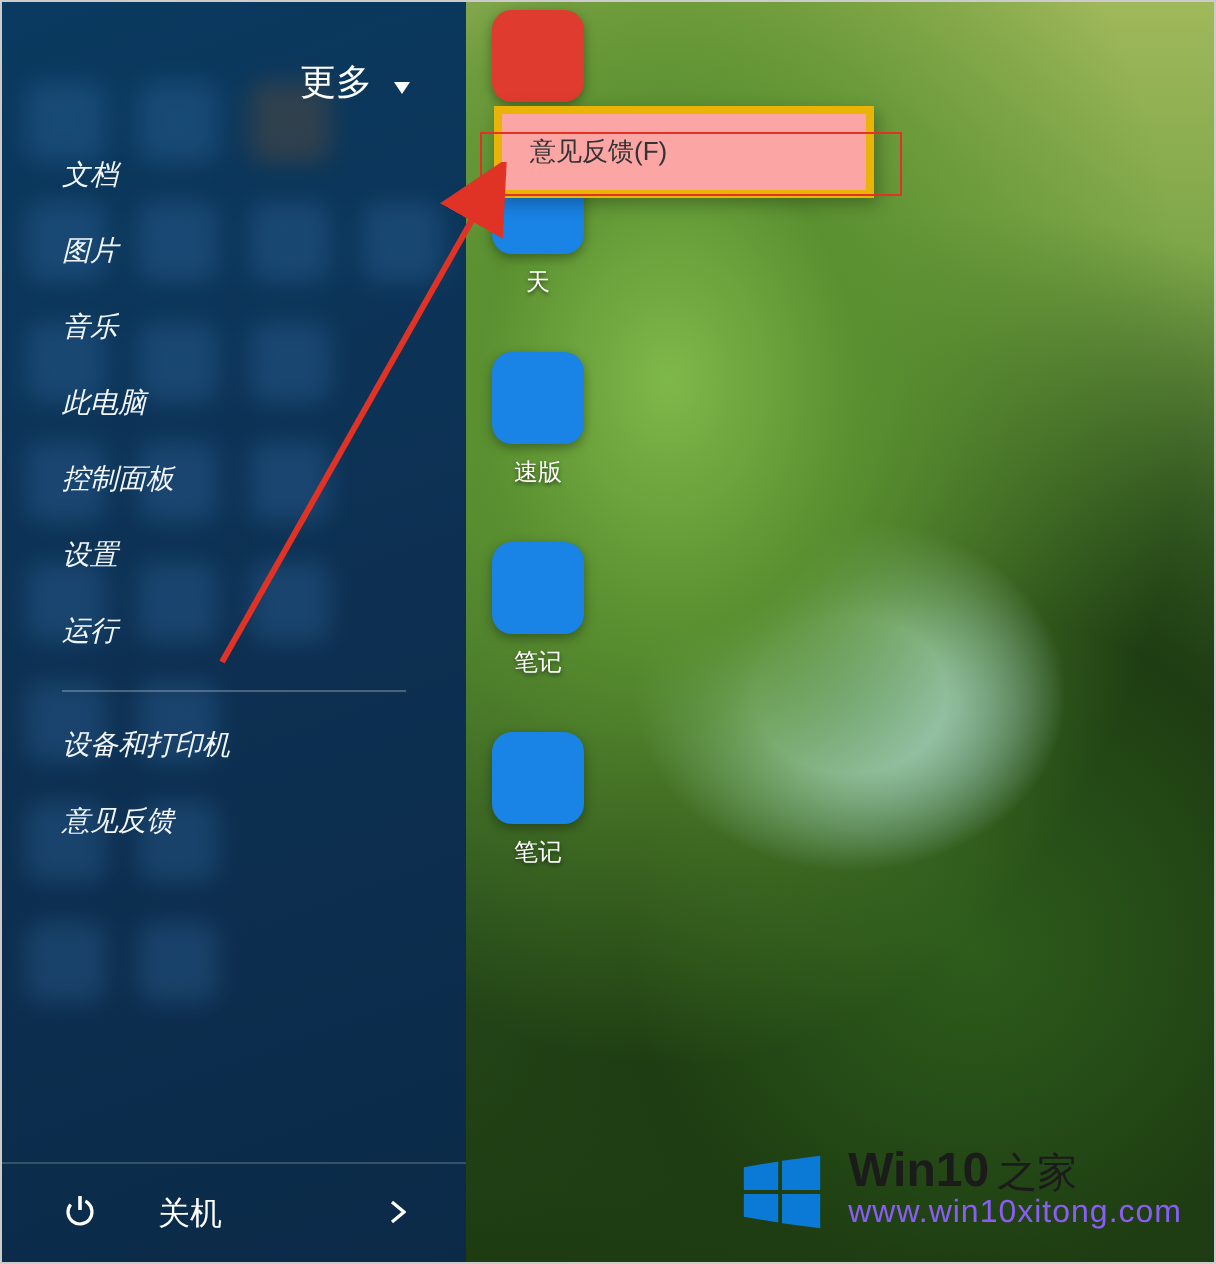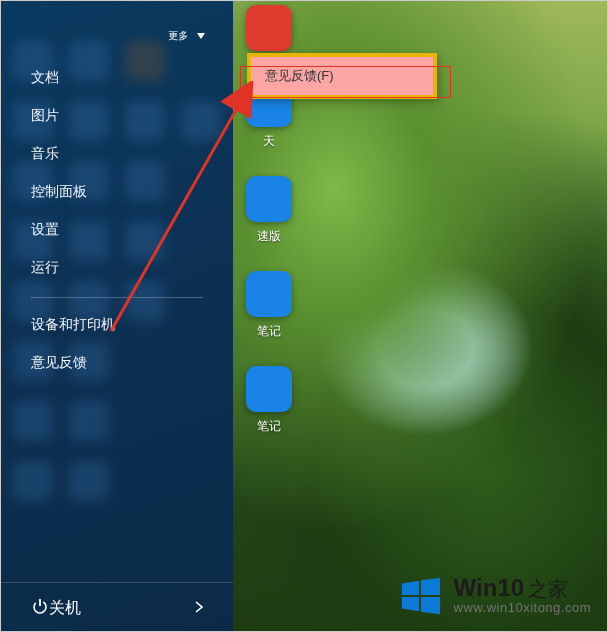--- a/index.html
+++ b/index.html
@@ -41,43 +41,43 @@
   }
   .blur-tiles {
     position:absolute; inset:0; overflow:hidden; opacity:0.28; filter:blur(6px);
   }
   .blur-tiles span {
     position:absolute; width:40px; height:40px; border-radius:8px;
     background:#3b78b5;
   }
   .more {
     position:relative; z-index:2;
-    color:#fff; font-size:10px; padding:28px 28px 8px 0;
+    color:#fff; font-size:18px; padding:28px 28px 8px 0;
     text-align:right;
   }
   .more-caret { display:inline-block; margin-left:6px; }
   .menu-list {
     position:relative; z-index:2;
-    list-style:none; padding:8px 30px 0 30px;
+    list-style:none; padding:8px 30px 0 30px;font-style:italic;
   }
   .menu-list hr {
     border:none; border-top:1px solid rgba(255,255,255,0.25);
     margin:10px 0 8px;
   }
   .menu-item {
     font-size:14px; color:#f2f6fb;
     padding:10px 0;
     cursor:default;
   }
   .bottom-bar {
     position:relative; z-index:2;
     margin-top:auto;
     border-top:1px solid rgba(255,255,255,0.18);
     padding:14px 30px;
-    display:flex; align-items:center; gap:0;
+    display:flex; align-items:center; gap:30px;
     color:#fff;
   }
   .context-menu {
     position:absolute; left:246px; top:52px; width:190px;
     background:#fca5a5; border:4px solid #eab308;
     box-shadow:2px 3px 8px rgba(0,0,0,0.28);
     z-index:5;
   }
   .ctx-item {
     font-size:13px; color:#333; padding:10px 14px;
@@ -96,21 +96,21 @@
     z-index:8;
   }
   .win-logo { width:42px; height:42px; }
   .wm-text { display:flex; flex-direction:column; }
   .wm-title {
     font-size:24px; font-weight:700; color:#1b1b1b;
     line-height:1;
   }
   .wm-title .suffix { font-size:20px; font-weight:500; margin-left:4px; }
   .wm-url {
-    font-size:13px; color:#737373; letter-spacing:0.5px;
+    font-size:16px; color:#8b5cf6; letter-spacing:0.5px;
     border-bottom:1px dashed transparent;
   }
 </style>
 </head>
 <body>
 
 <div class="desktop"></div>
 
 <div class="desktop-icons">
   <div class="desk-icon red"></div>
@@ -156,20 +156,21 @@
       <svg width="8" height="6" viewBox="0 0 8 6">
           <path d="M0 0 L8 0 L4 6 Z" fill="#fff"></path>
         </svg>
     </span>
   </div>
 
   <ul class="menu-list">
     <li class="menu-item">文档</li>
     <li class="menu-item">图片</li>
     <li class="menu-item">音乐</li>
+    <li class="menu-item">此电脑</li>
     <li class="menu-item">控制面板</li>
     <li class="menu-item">设置</li>
     <li class="menu-item">运行</li>
     <hr>
     <li class="menu-item">设备和打印机</li>
     <li class="menu-item">意见反馈</li>
   </ul>
 
   <div class="bottom-bar">
     <span>

